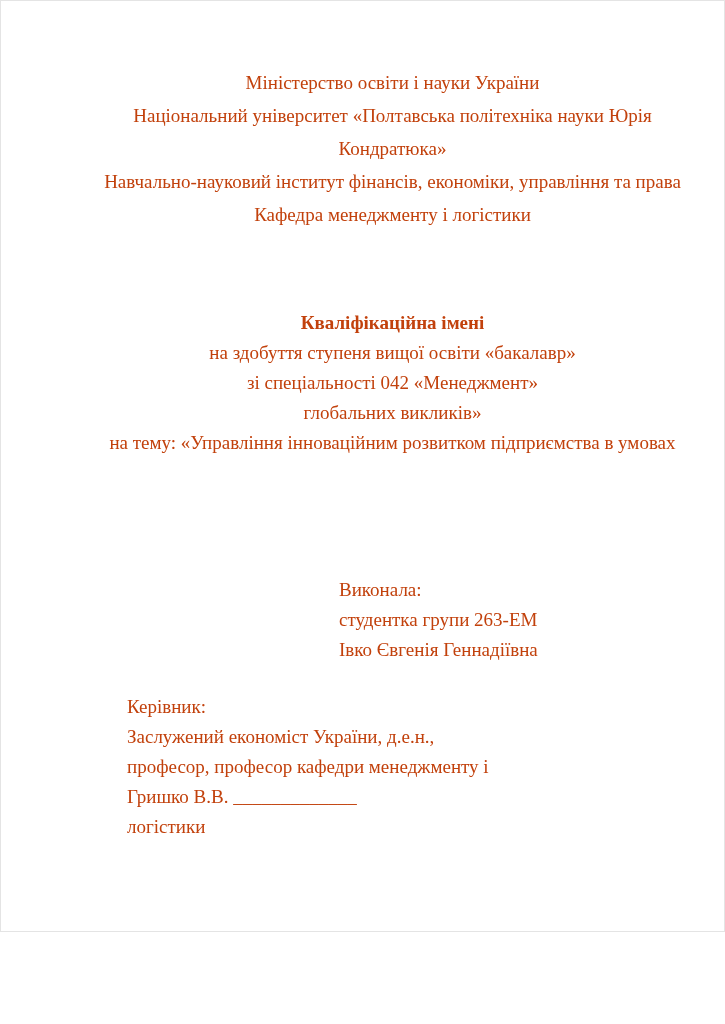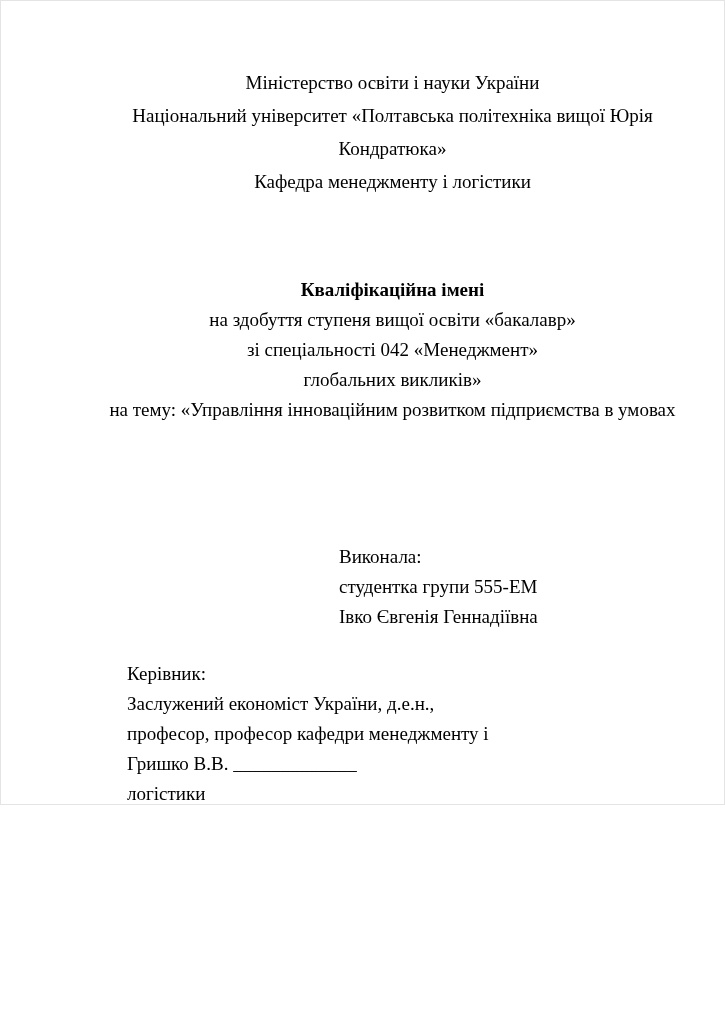--- a/index.html
+++ b/index.html
@@ -3,26 +3,26 @@
 <meta charset="utf-8">
 <style>
   html, body {
     margin: 0;
     padding: 0;
     background: #ffffff;
   }
   .page {
     position: relative;
     width: 725px;
-    height: 805px;
+    height: 932px;
     box-sizing: border-box;
     margin: 0 auto;
     background: #ffffff;
     border: 1px solid #e4e4e4;
-    color: #000000;
+    color: #c2410c;
     font-family: "Liberation Serif", "DejaVu Serif", serif;
     font-size: 19px;
     padding: 65px 35px 0 95px;
     overflow: hidden;
   }
   .centered { text-align: center; }
   .header-block {
     line-height: 33px;
   }
   .title-block {
@@ -49,35 +49,36 @@
     line-height: 30px;
   }
 </style>
 </head>
 <body>
 
 <div class="page">
 
   <div class="header-block centered">
     <div>Міністерство освіти і науки України</div>
-    <div>Національний університет «Полтавська політехніка вищої Юрія Кондратюка»</div>
+    <div>Національний університет «Полтавська політехніка науки Юрія Кондратюка»</div>
+    <div>Навчально-науковий інститут фінансів, економіки, управління та права</div>
     <div>Кафедра менеджменту і логістики</div>
   </div>
 
   <div class="title-block centered">
     <div class="work-title">Кваліфікаційна імені</div>
     <div>на здобуття ступеня вищої освіти «бакалавр»</div>
     <div>зі спеціальності 042 «Менеджмент»</div>
     <div>глобальних викликів»</div>
     <div>на тему: «Управління інноваційним розвитком підприємства в умовах</div>
   </div>
 
   <div class="left-block author-block">
     <div>Виконала:</div>
-    <div>студентка групи 555-ЕМ</div>
+    <div>студентка групи 263-ЕМ</div>
     <div>Івко Євгенія Геннадіївна</div>
   </div>
 
   <div class="left-block supervisor-block">
     <div>Керівник:</div>
     <div>Заслужений економіст України, д.е.н.,</div>
     <div>професор, професор кафедри менеджменту і</div>
     <div>Гришко В.В. _____________</div>
     <div>логістики</div>
   </div>

